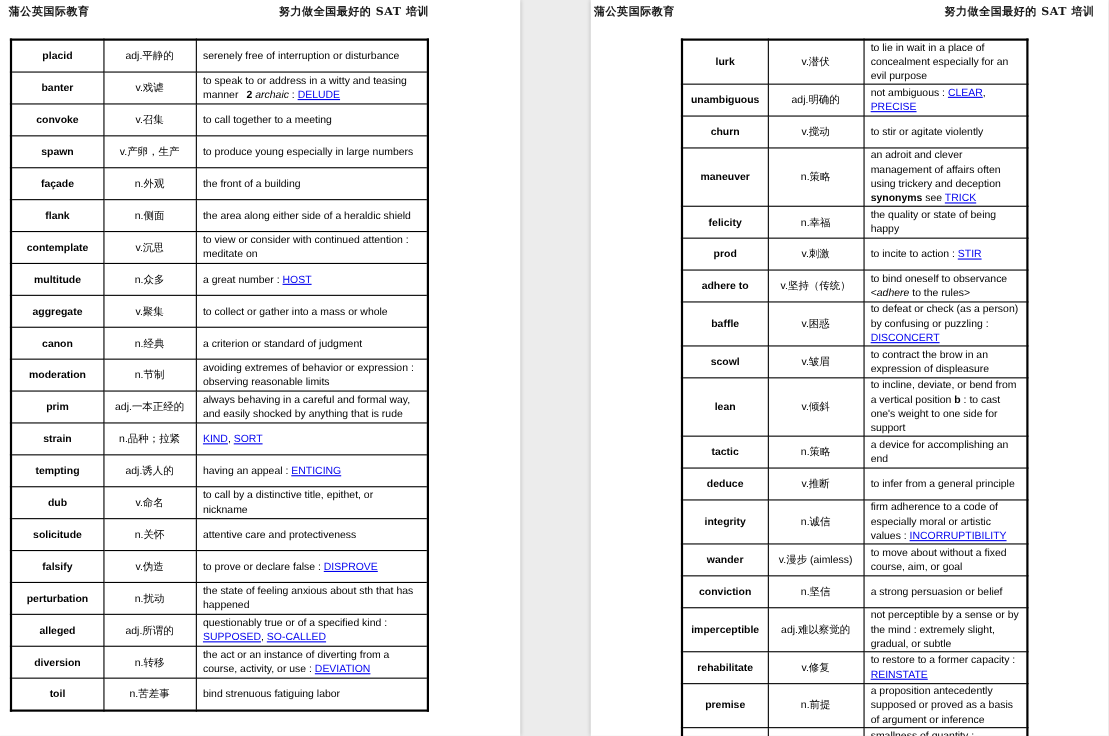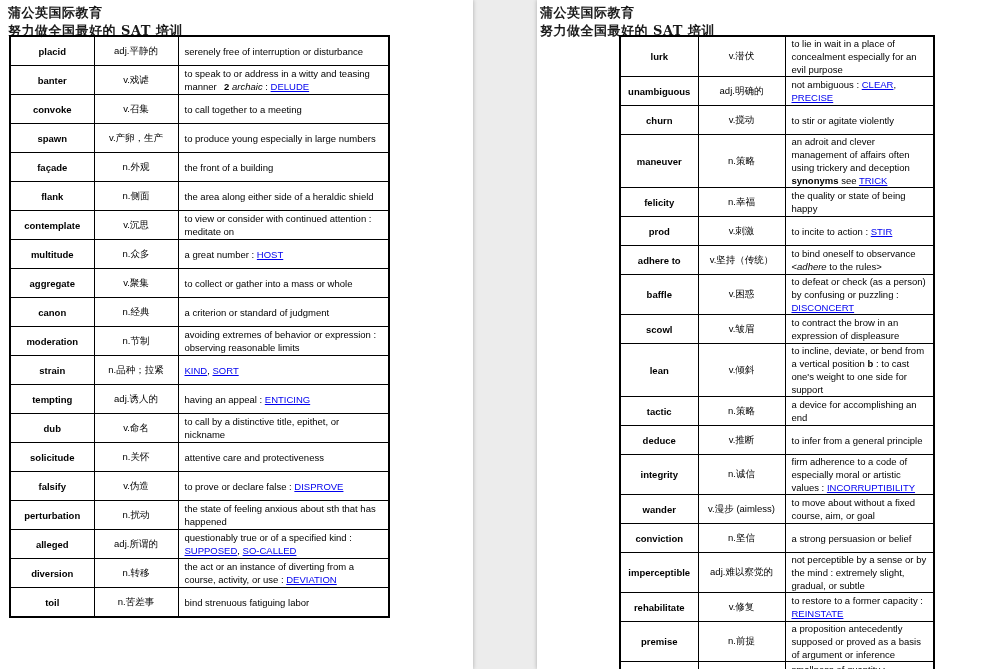--- a/index.html
+++ b/index.html
@@ -15,22 +15,22 @@
     background: #ffffff;
     box-shadow: 0 0 4px rgba(0,0,0,0.28);
   }
   .page1 { left: 0; width: 473px; }
   .page2 { left: 537px; width: 471px; }
 
   .phead {
     position: absolute; top: 4px;
     display: flex; justify-content: space-between; align-items: baseline;
     font-family: "DejaVu Serif", serif;
-    font-weight: bold; font-size: 13px; color: #1a1a1a;
-    letter-spacing: 0.5px; white-space: nowrap; flex-direction: column;
+    font-weight: bold; font-size: 10px; color: #1a1a1a;
+    letter-spacing: 0.5px; white-space: nowrap;
   }
   .page1 .phead { left: 8px; width: 382px; }
   .page2 .phead { left: 3px; width: 455px; }
 
   table.vocab {
     position: absolute; top: 35px;
     border-collapse: collapse; table-layout: fixed;
     border: 2px solid #000000;
   }
   .page1 table.vocab { left: 9px;  width: 381px; }
@@ -114,20 +114,25 @@
           <td class="word">canon</td>
           <td class="pos">n.经典</td>
           <td class="def"><span>a criterion or standard of judgment</span></td>
         </tr>
         <tr>
           <td class="word">moderation</td>
           <td class="pos">n.节制</td>
           <td class="def"><span>avoiding extremes of behavior or expression : observing reasonable limits</span></td>
         </tr>
         <tr>
+          <td class="word">prim</td>
+          <td class="pos">adj.一本正经的</td>
+          <td class="def"><span>always behaving in a careful and formal way, and easily shocked by anything that is rude</span></td>
+        </tr>
+        <tr>
           <td class="word">strain</td>
           <td class="pos">n.品种；拉紧</td>
           <td class="def"><a class="lnk">KIND</a><span>, </span><a class="lnk">SORT</a></td>
         </tr>
         <tr>
           <td class="word">tempting</td>
           <td class="pos">adj.诱人的</td>
           <td class="def"><span>having an appeal : </span><a class="lnk">ENTICING</a></td>
         </tr>
         <tr>

